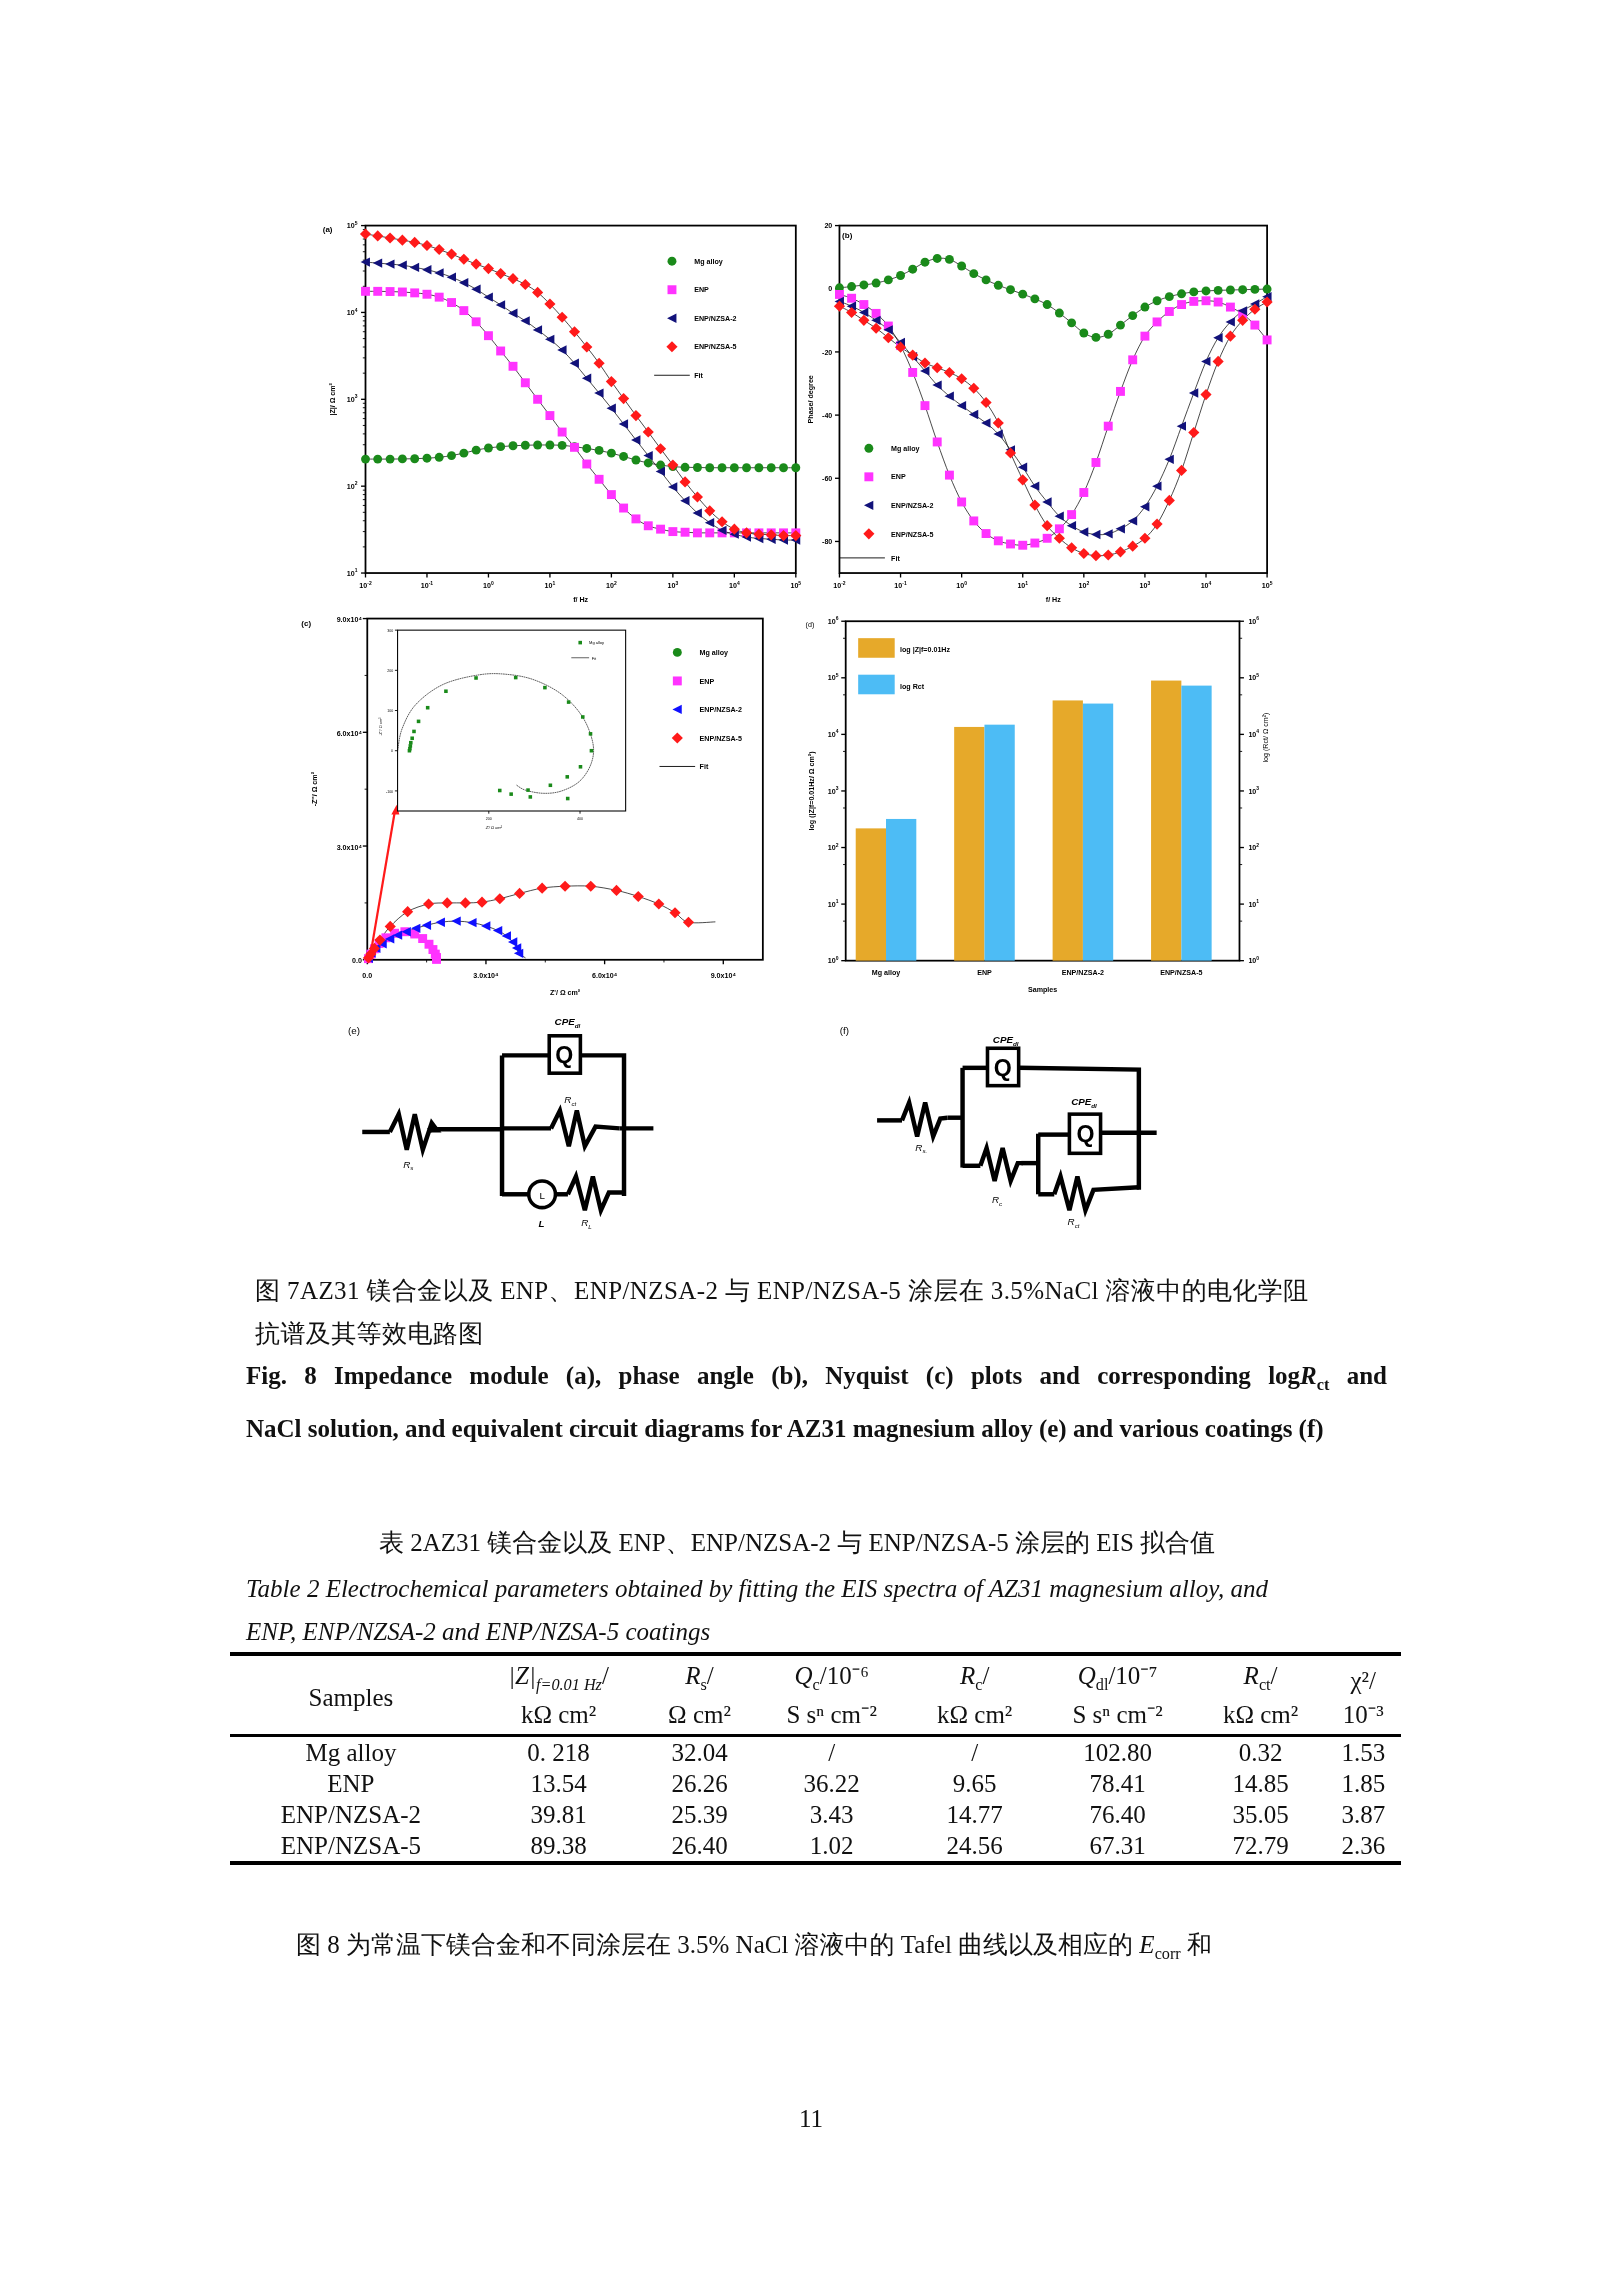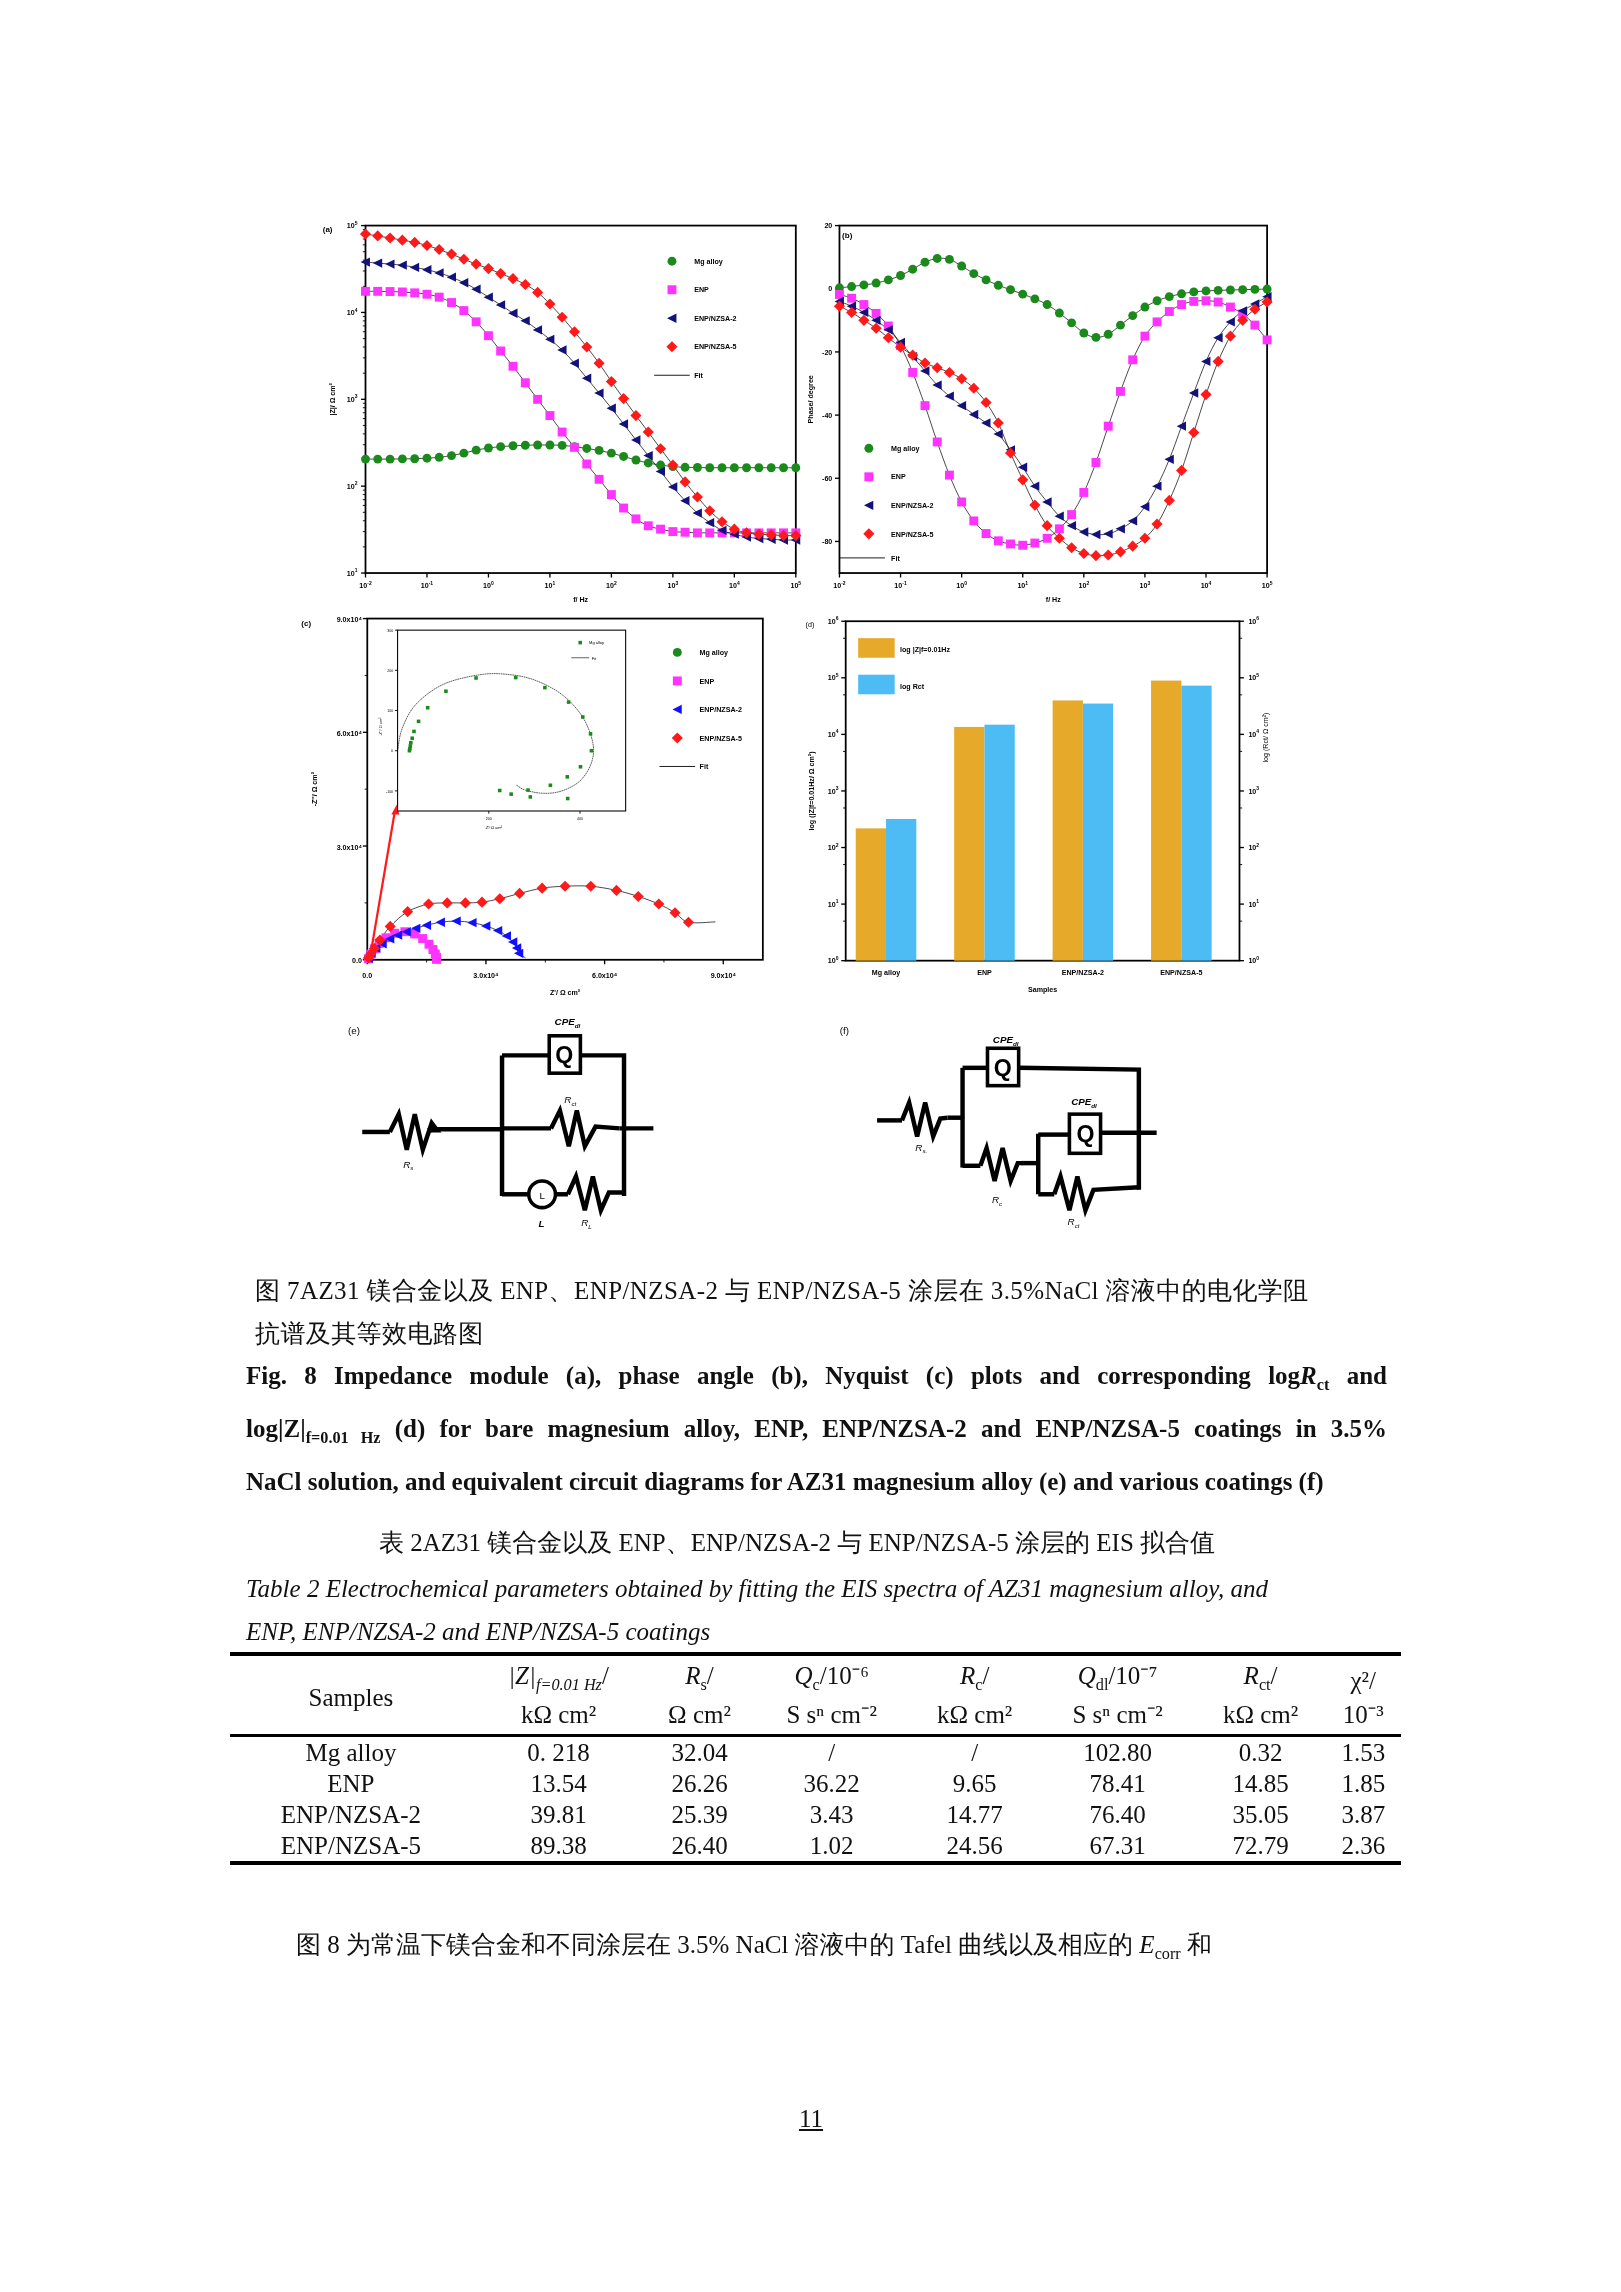--- a/index.html
+++ b/index.html
@@ -16,21 +16,21 @@
   .tbl-title-en .line { display:block; white-space: nowrap; }
   table.eis { position: absolute; left: 230px; top: 1652px; width: 1171px; border-collapse: collapse; font-size: 25px; }
   table.eis th, table.eis td { text-align: center; font-weight: normal; padding: 0; }
   table.eis thead tr.h1 th { padding-top: 5.3px; line-height: 30px; }
   table.eis thead tr.h2 th { line-height: 30px; padding-bottom: 3.6px; }
   table.eis thead { border-top: 4.5px solid #000; border-bottom: 3.6px solid #000; }
   table.eis tbody { border-bottom: 4.5px solid #000; }
   table.eis tbody td { line-height: 31px; }
   .para { position: absolute; left: 246px; width: 1141px; font-size: 25px; line-height: 57px; }
   .para .line { display:block; white-space: nowrap; }
-  .pagenum { position: absolute; top: 2105px; left: 0; width: 1622px; text-align: center; font-size: 25px; text-decoration: underline; }
+  .pagenum { position: absolute; top: 2105px; left: 0; width: 1622px; text-align: center; font-size: 25px; }
   sub, sup { font-size: 65%; }
   i { font-style: italic; }
 </style>
 </head>
 <body>
 
 <svg class="panel-svg" id="svg-a" style="left:312px; top:214px;" width="499" height="392" viewBox="0 0 560 440">
     <rect x="60" y="13" width="483" height="390" fill="none" stroke="#000" stroke-width="2"></rect>
     <text x="12" y="20" font-size="9" font-weight="bold">(a)</text>
     <line x1="60" y1="403" x2="60" y2="408" stroke="#000" stroke-width="1.5"></line>
@@ -708,21 +708,20 @@
   <text x="183" y="210" font-size="11" font-style="italic"><tspan>R</tspan><tspan dy="3" font-size="7">c</tspan></text>
   <text x="268" y="235" font-size="11" font-style="italic"><tspan>R</tspan><tspan dy="3" font-size="7">ct</tspan></text>
 </svg>
 
 <div class="caption-cn" style="top:1269px;">
   <span class="line" style="display:block; white-space:nowrap;">图 7AZ31 镁合金以及 ENP、ENP/NZSA-2 与 ENP/NZSA-5 涂层在 3.5%NaCl 溶液中的电化学阻</span>
   <span class="line" style="display:block;">抗谱及其等效电路图</span>
 </div>
 <div class="caption-en" style="top:1354px;">
   <span class="line"><span>Fig. 8 Impedance module (a), phase angle (b), Nyquist (c) plots and corresponding log</span><i>R</i><sub>ct</sub><span> and</span></span>
-  <span class="line"><span>log|Z|</span><sub>f=0.01 Hz</sub><span> (d) for bare magnesium alloy, ENP, ENP/NZSA-2 and ENP/NZSA-5 coatings in 3.5%</span></span>
   <span class="line last">NaCl solution, and equivalent circuit diagrams for AZ31 magnesium alloy (e) and various coatings (f)</span>
 </div>
 
 <div class="tbl-title-cn">表 2AZ31 镁合金以及 ENP、ENP/NZSA-2 与 ENP/NZSA-5 涂层的 EIS 拟合值</div>
 <div class="tbl-title-en">
   <span class="line">Table 2 Electrochemical parameters obtained by fitting the EIS spectra of AZ31 magnesium alloy, and</span>
   <span class="line">ENP, ENP/NZSA-2 and ENP/NZSA-5 coatings</span>
 </div>
 
 <table class="eis">

